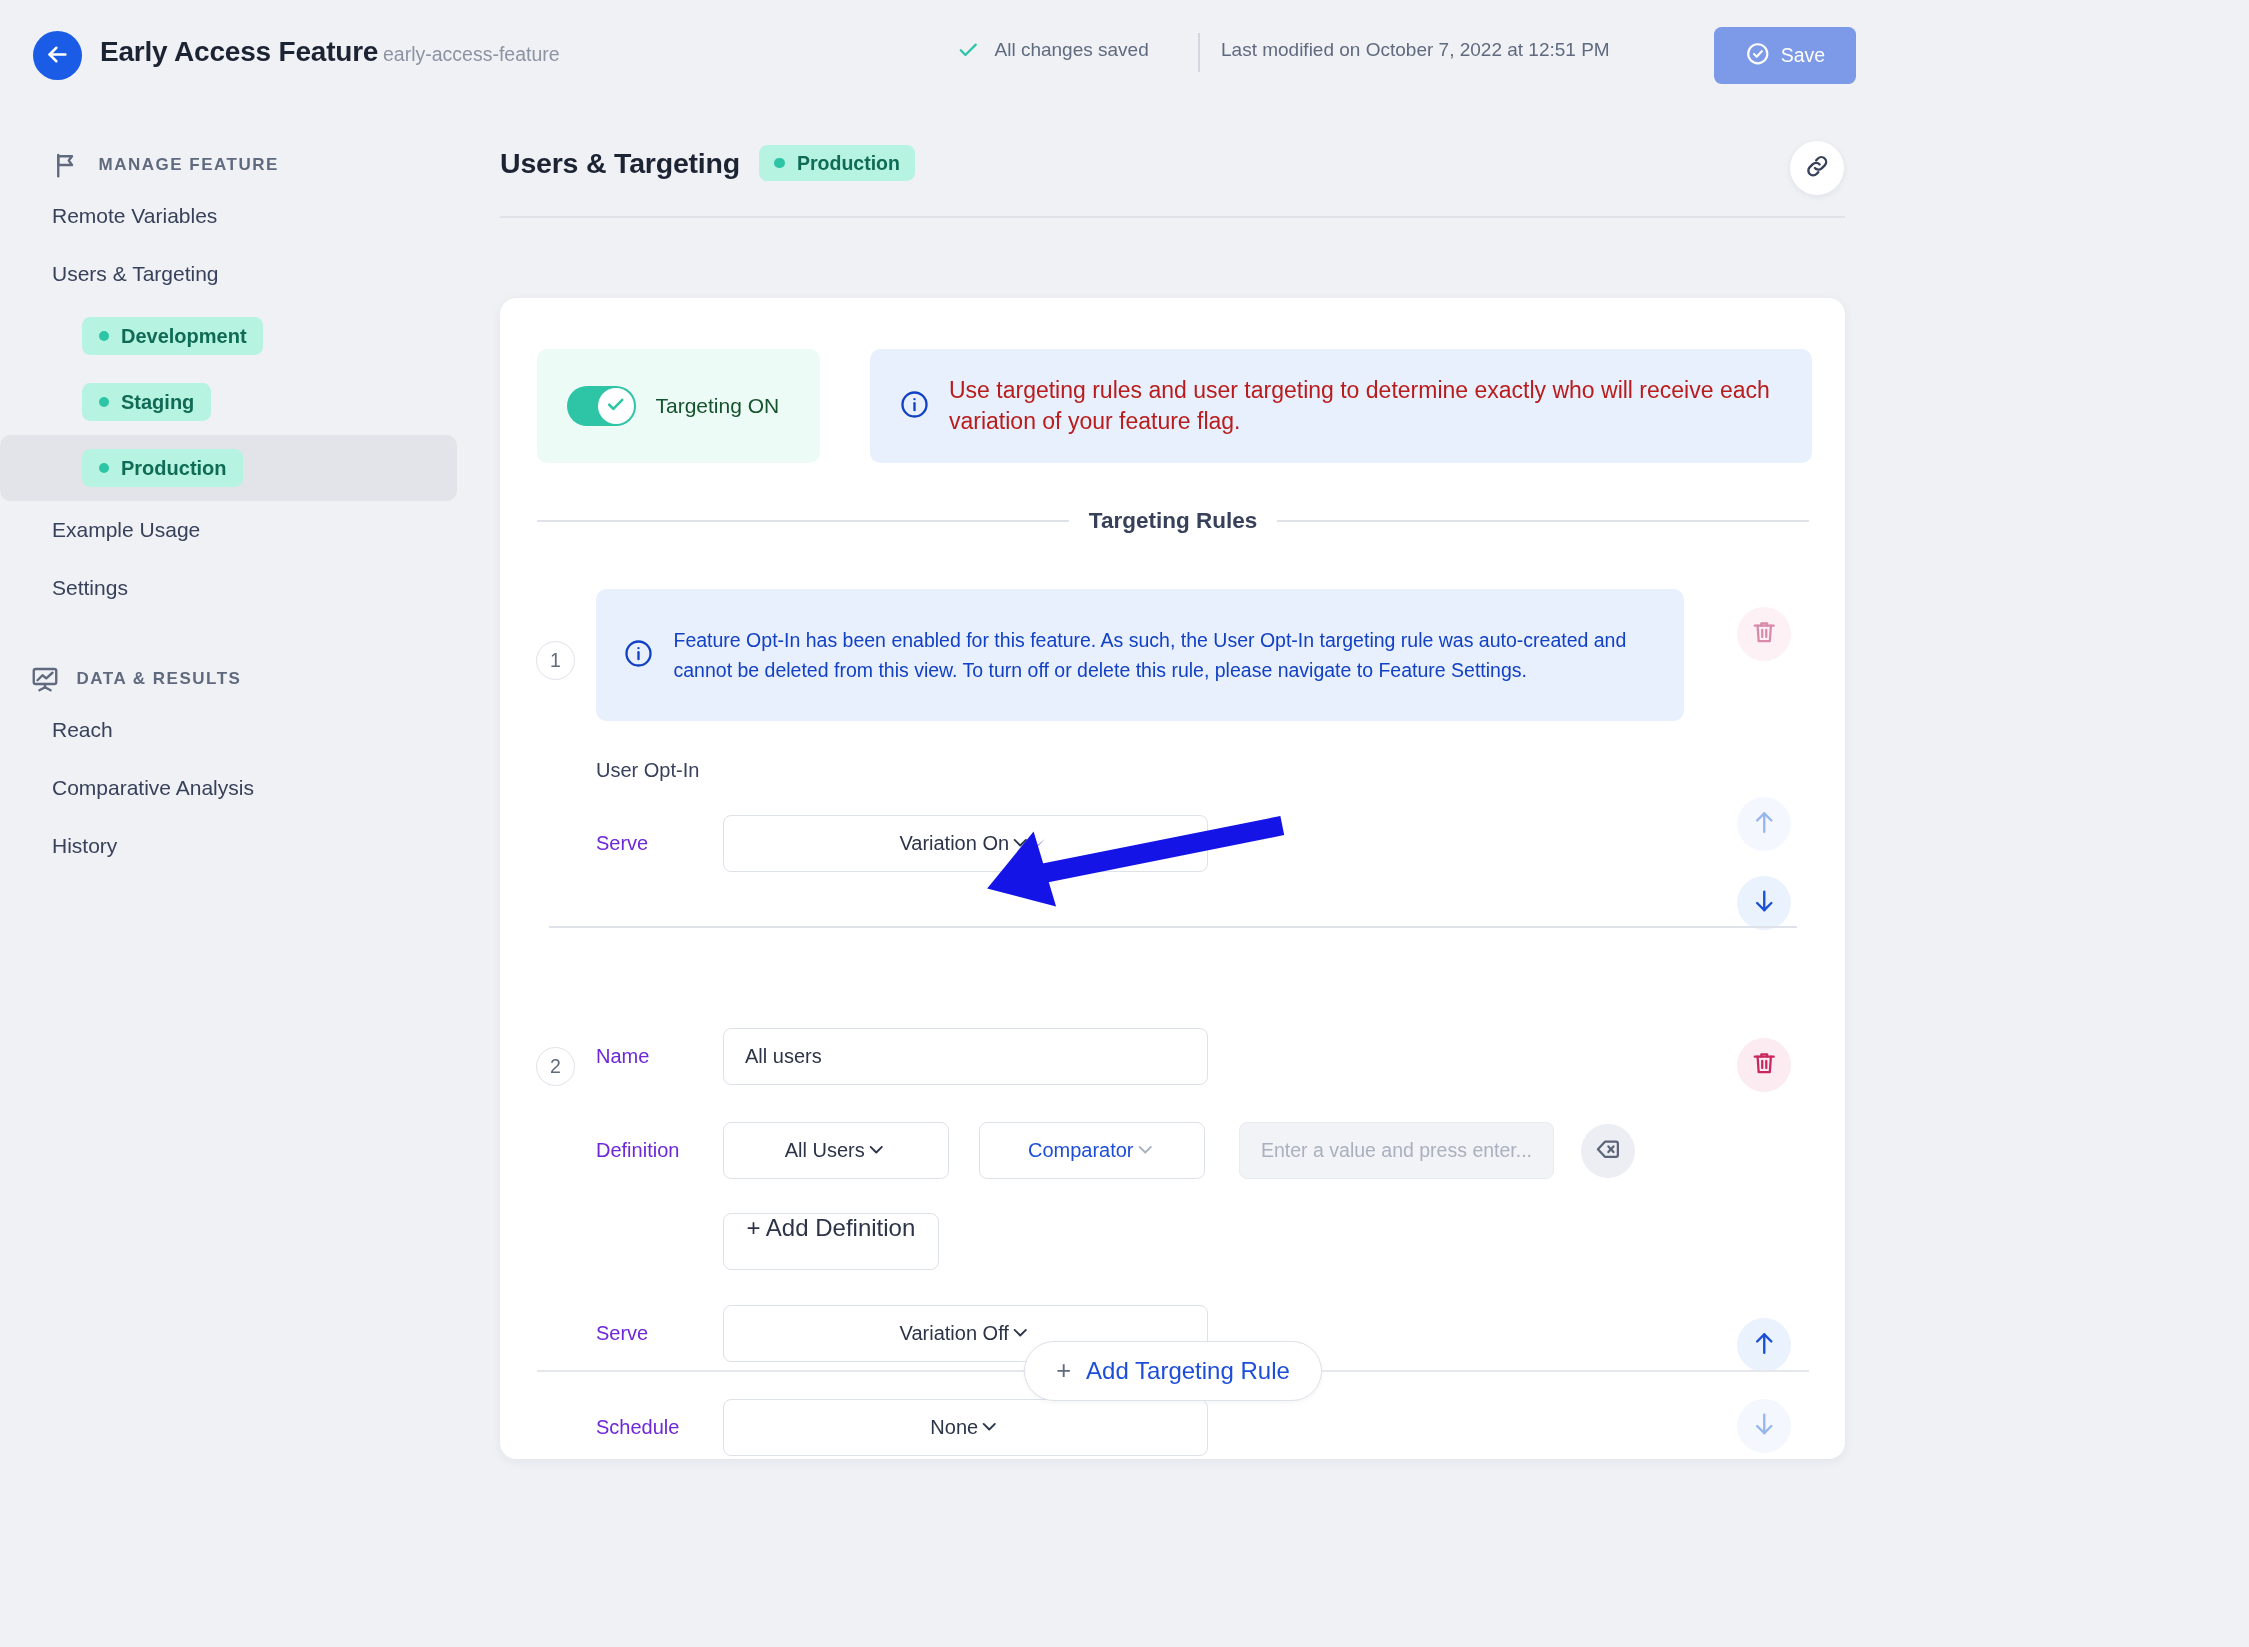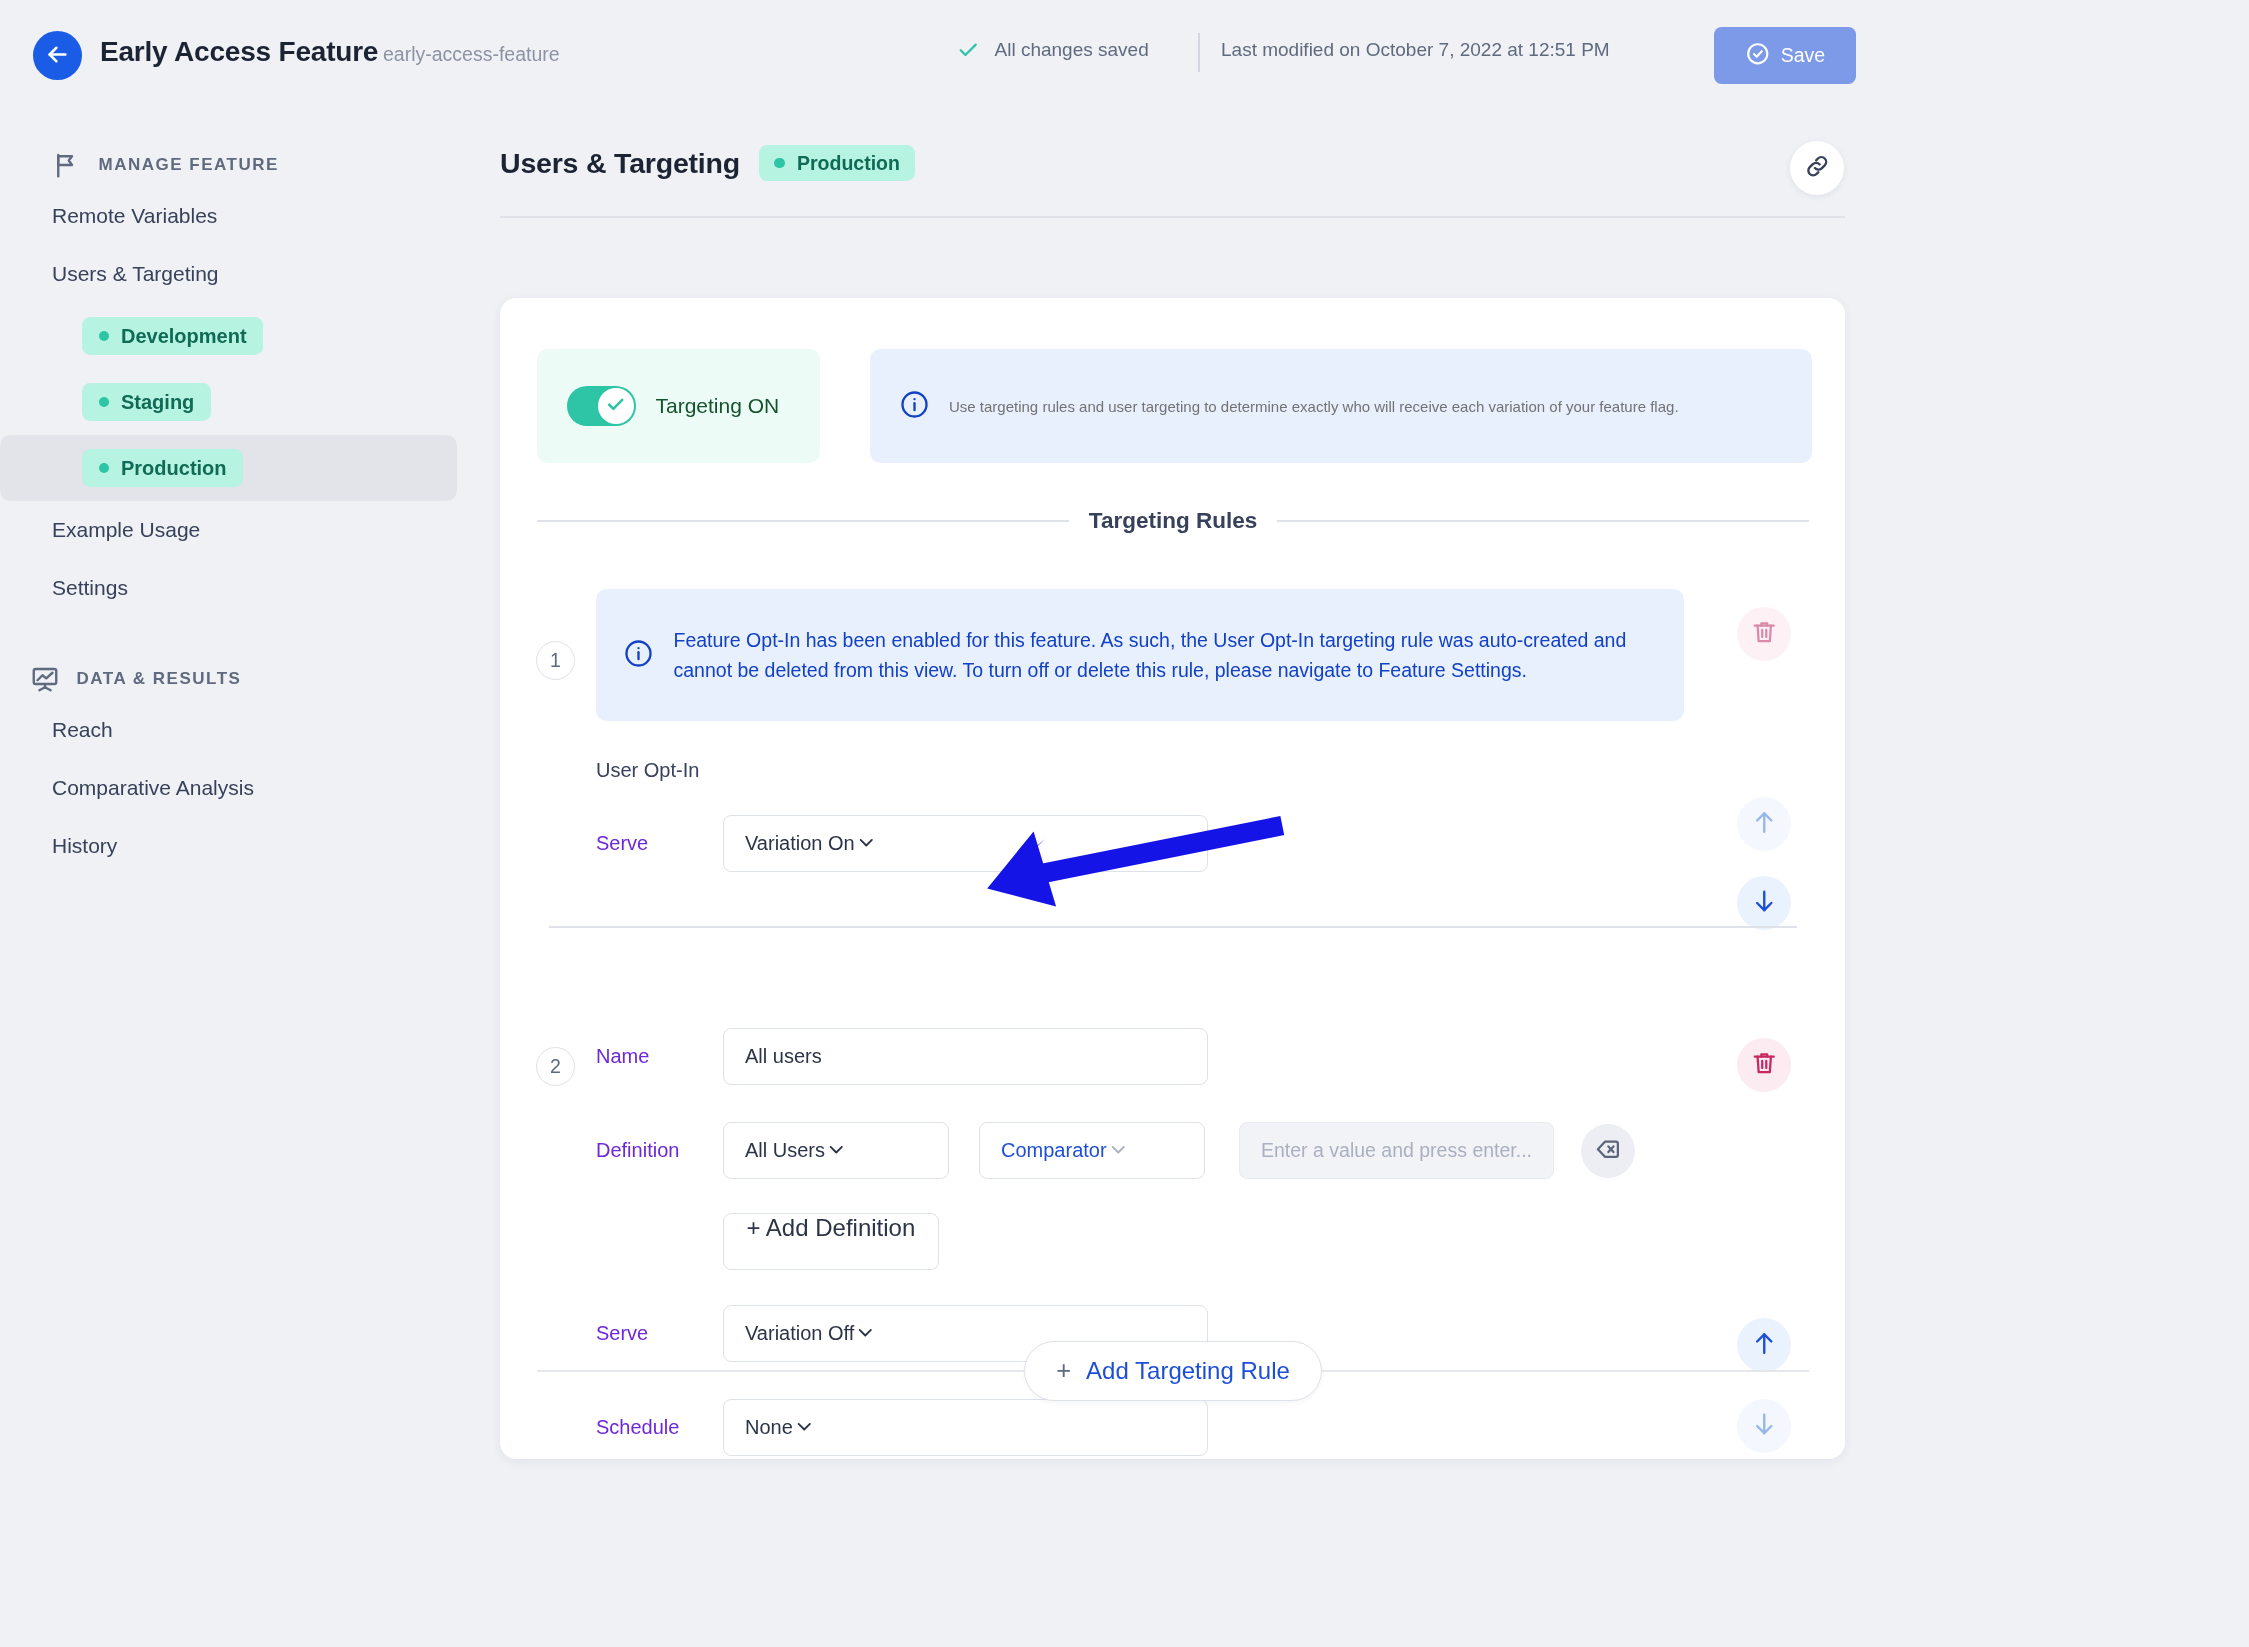--- a/index.html
+++ b/index.html
@@ -133,21 +133,21 @@
   .knob svg { width: 19.5px; height: 19.5px; }
   .toggle-label { font-size: 21px; color: #14532d; font-weight: 500; }
 
   .info-banner {
     position: absolute; left: 370px; top: 51px;
     width: 942px; height: 114px;
     background: #e8effd; border-radius: 10.5px;
     display: flex; align-items: center; gap: 19.5px; padding: 0 33px 0 28.5px;
   }
   .info-banner .i-icon { width: 31px; height: 31px; flex: none; }
-  .info-banner .txt { font-size: 15px; line-height: 31px; color: #737373; }
+  .info-banner .txt { font-size: 23px; line-height: 31px; color: #b91c1c; }
 
   .rules-divider {
     position: absolute; left: 37px; top: 210px;
     width: 1272px; display: flex; align-items: center; gap: 19.5px;
   }
   .rules-divider .ln { flex: 1; height: 1.5px; background: #dfe2e8; }
   .rules-divider .ttl { font-size: 22.5px; color: #38415a; font-weight: 700; white-space: nowrap; }
 
   
   .rule-badge {
@@ -167,21 +167,21 @@
     display: flex; align-items: center; gap: 19.5px; padding: 0 34px 0 27px;
   }
   .rule1-banner .i-icon { width: 31px; height: 31px; flex:none; }
   .rule1-banner .txt { font-size: 19.5px; line-height: 30px; color: #1241c4; }
 
   .fieldrow { position: absolute; display: flex; align-items: center; }
   .flabel { font-size: 20px; color: #6d28d9; width: 127px; flex: none; }
 
   .sel {
     width: 485px; height: 57px; border: 1.5px solid #dde1e8; border-radius: 8.2px;
-    background: #fff; display: flex; align-items: center; justify-content: flex-start;
+    background: #fff; display: flex; align-items: center; justify-content: center;
     padding: 0 21px 0 21px; cursor: pointer;
   }
   .sel .v { font-size: 20px; color: #2c3448; }
   .sel .v.ph { color: #1d4ed8; }
   .sel svg { width: 22.5px; height: 22.5px; }
 
   .txtin {
     width: 485px; height: 57px; border: 1.5px solid #dde1e8; border-radius: 8.2px;
     background: #fff; display: flex; align-items: center; padding: 0 21px;
   }

